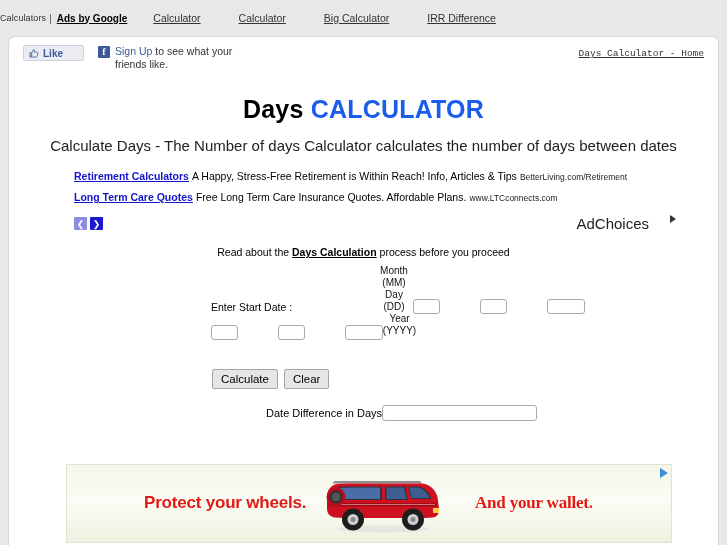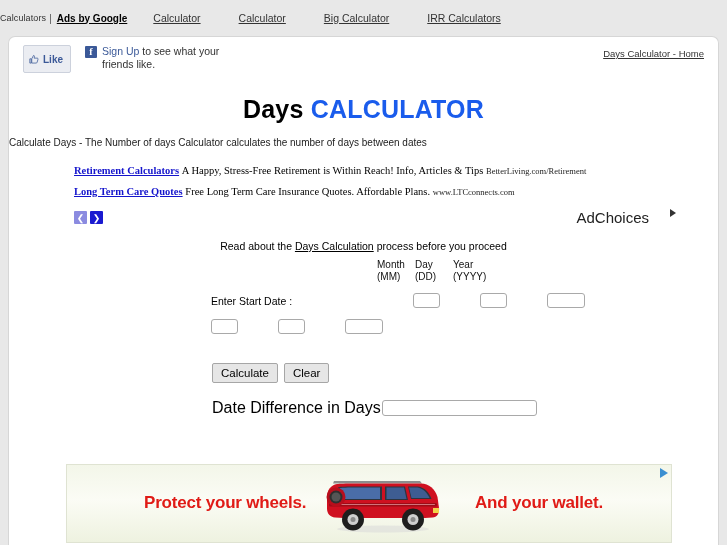--- a/index.html
+++ b/index.html
@@ -76,25 +76,25 @@
     display: flex;
     align-items: flex-start;
   }
   .like-btn {
     display: inline-flex;
     align-items: center;
     gap: 3px;
     background: #ebedf2;
     border: 1px solid #ccd1dc;
     border-radius: 2px;
-    padding: 2px 7px 2px 5px;
+    padding: 2px 20px 2px 5px;
     font-size: 10px;
     font-weight: bold;
     color: #3b5998;
-    height: 28px;
+    height: 16px;
     box-sizing: border-box;
   }
   .thumb-icon { display: inline-block; width: 11px; height: 11px; }
   .fb-f {
     display: inline-flex;
     align-items: center;
     justify-content: center;
     width: 12px; height: 12px;
     background: #3b5998;
     color: #fff;
@@ -116,43 +116,43 @@
     text-decoration: none;
   }
   #home-link {
     position: absolute;
     right: 14px;
     top: 11px;
     font-size: 9.5px;
     color: #333;
     text-decoration: underline;
     white-space: nowrap;
+    font-family: Liberation Mono, monospace;
   }
 
   
   #title {
     text-align: center;
     margin-top: 22px;
     font-size: 25px;
     font-weight: bold;
     letter-spacing: .2px;
   }
   #title .blue { color: #1a5cec; }
   #subtitle {
-    text-align: left;
+    text-align: center;
     margin-top: 13px;
-    font-size: 10px;
+    font-size: 15px;
     color: #222;
   }
 
   
   #adblock {
     margin: 16px 0 12px 65px;
     width: 600px;
-    font-family: Liberation Serif, serif;
   }
   .adline {
     margin-bottom: 7px;
     white-space: nowrap;
     line-height: 13px;
   }
   .adline .t {
     color: #1414cc;
     font-weight: bold;
     font-size: 10.5px;
@@ -203,37 +203,39 @@
 
   
   #readabout {
     text-align: center;
     margin-top: 16px;
     font-size: 10.5px;
     color: #000;
   }
   #readabout a {
     color: #000;
-    font-weight: normal;
+    font-weight: bold;
     text-decoration: underline;
   }
 
   #formwrap {
     margin-top: 7px;
     position: relative;
     height: 100px;
   }
   .hdr-row {
     display: flex;
     position: absolute;
     left: 368px;
     top: 0;
+    text-align: center;
     font-size: 10px;
     color: #111;
     line-height: 12px;
+    flex-direction: column;
   }
   .hdr-col { width: 34px; margin-right: 4px; }
   .hdr-col.year { width: 45px; }
 
   .frow {
     position: absolute;
     left: 202px;
     display: flex;
     align-items: center;
     gap: 36px;
@@ -276,21 +278,22 @@
 
   #resultrow {
     position: absolute;
     left: 203px;
     top: 140px;
     display: flex;
     align-items: center;
   }
   #resultrow .lbl {
     width: 170px;
-    font-size: 16px;
+    font-size: 11px;
+    text-align: right;
   }
   #result-input {
     width: 155px;
     height: 16px;
     border: 1px solid #a9a9a9;
     border-radius: 3px;
     font-family: "Liberation Sans", sans-serif;
     font-size: 10px;
     background: #fff;
     box-sizing: border-box;
@@ -309,21 +312,21 @@
   }
   #banner .bt {
     position: absolute;
     top: 28px;
     font-size: 17px;
     font-weight: bold;
     color: #e01b16;
     letter-spacing: -.2px;
   }
   #banner .bt.left  { left: 77px; }
-  #banner .bt.right { left: 408px; }
+  #banner .bt.right { left: 408px; font-family: Liberation Serif, serif; }
   #banner-arrow {
     position: absolute;
     right: 3px; top: 3px;
     width: 0; height: 0;
     border-left: 8px solid #3b8fd1;
     border-top: 5px solid transparent;
     border-bottom: 5px solid transparent;
   }
   
   #suv { position: absolute; left: 255px; top: 12px; }
@@ -331,21 +334,21 @@
 </head>
 <body>
 
 <div id="adsbar">
   <span class="label">Calculators</span>
   <span class="sep">|</span>
   <a class="brand" href="#">Ads by Google</a>
   <a class="adlink" href="#">Calculator</a>
   <a class="adlink" href="#">Calculator</a>
   <a class="adlink" href="#">Big Calculator</a>
-  <a class="adlink" href="#">IRR Calculators</a>
+  <a class="adlink" href="#">IRR Difference</a>
 </div>
 
 <div id="page">
 
   <div id="fbstrip">
     <div class="fb-row">
       <span class="like-btn">
         <span class="thumb-icon">
           <svg width="11" height="11" viewBox="0 0 16 16">
             <path d="M4 7 L6.5 2.2 C7.6 2 8.2 2.8 7.9 4.1 L7.4 6 L12 6 C13 6 13.4 6.8 13.1 7.6 L11.8 12.1 C11.6 12.8 11.1 13.2 10.3 13.2 L4 13.2 Z M1.2 7 L3.2 7 L3.2 13.2 L1.2 13.2 Z" fill="none" stroke="#3b5998" stroke-width="1.1" stroke-linejoin="round"></path>

